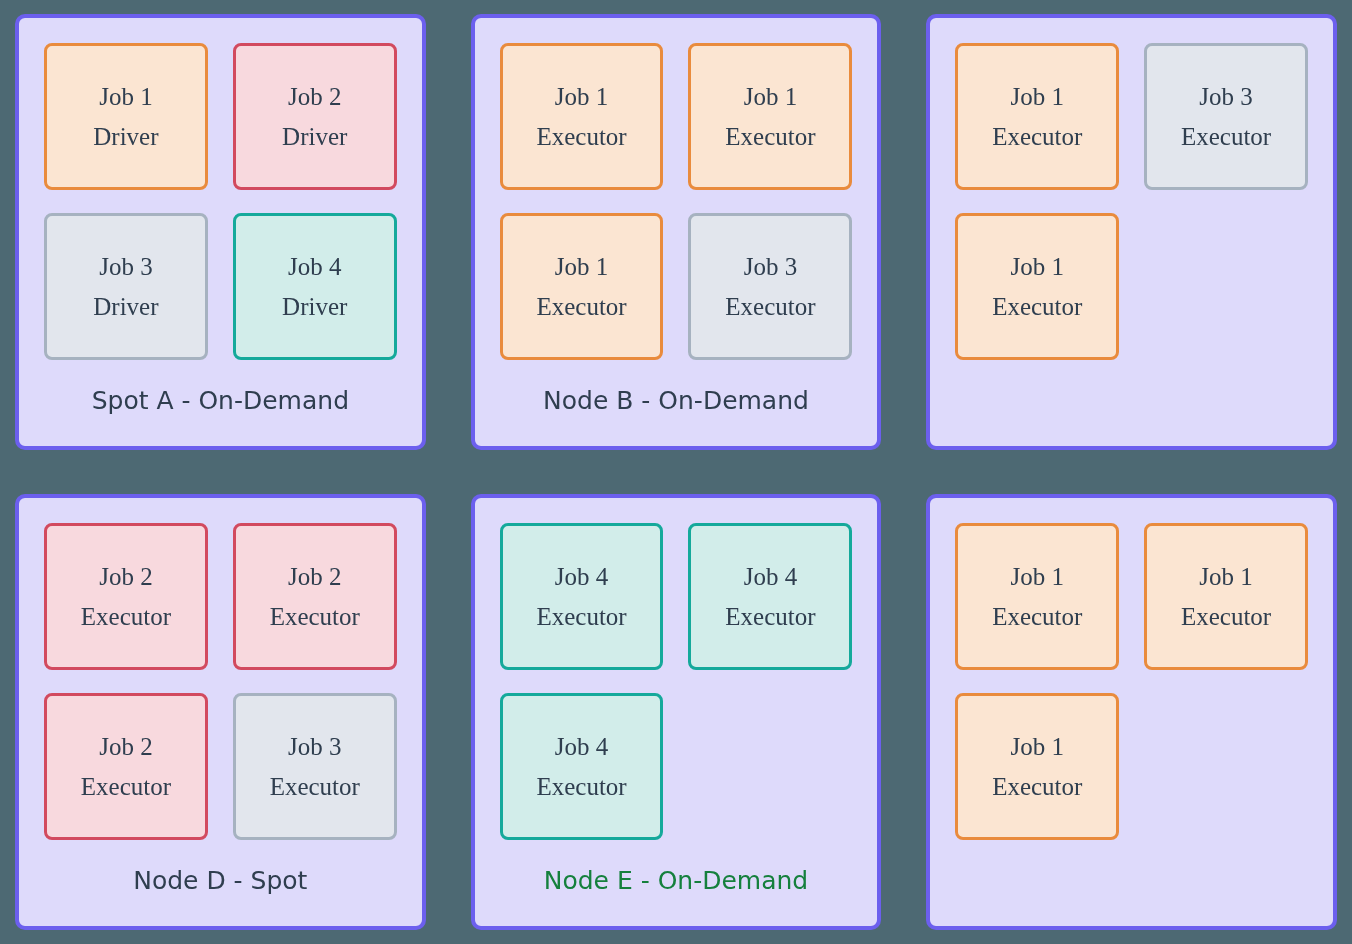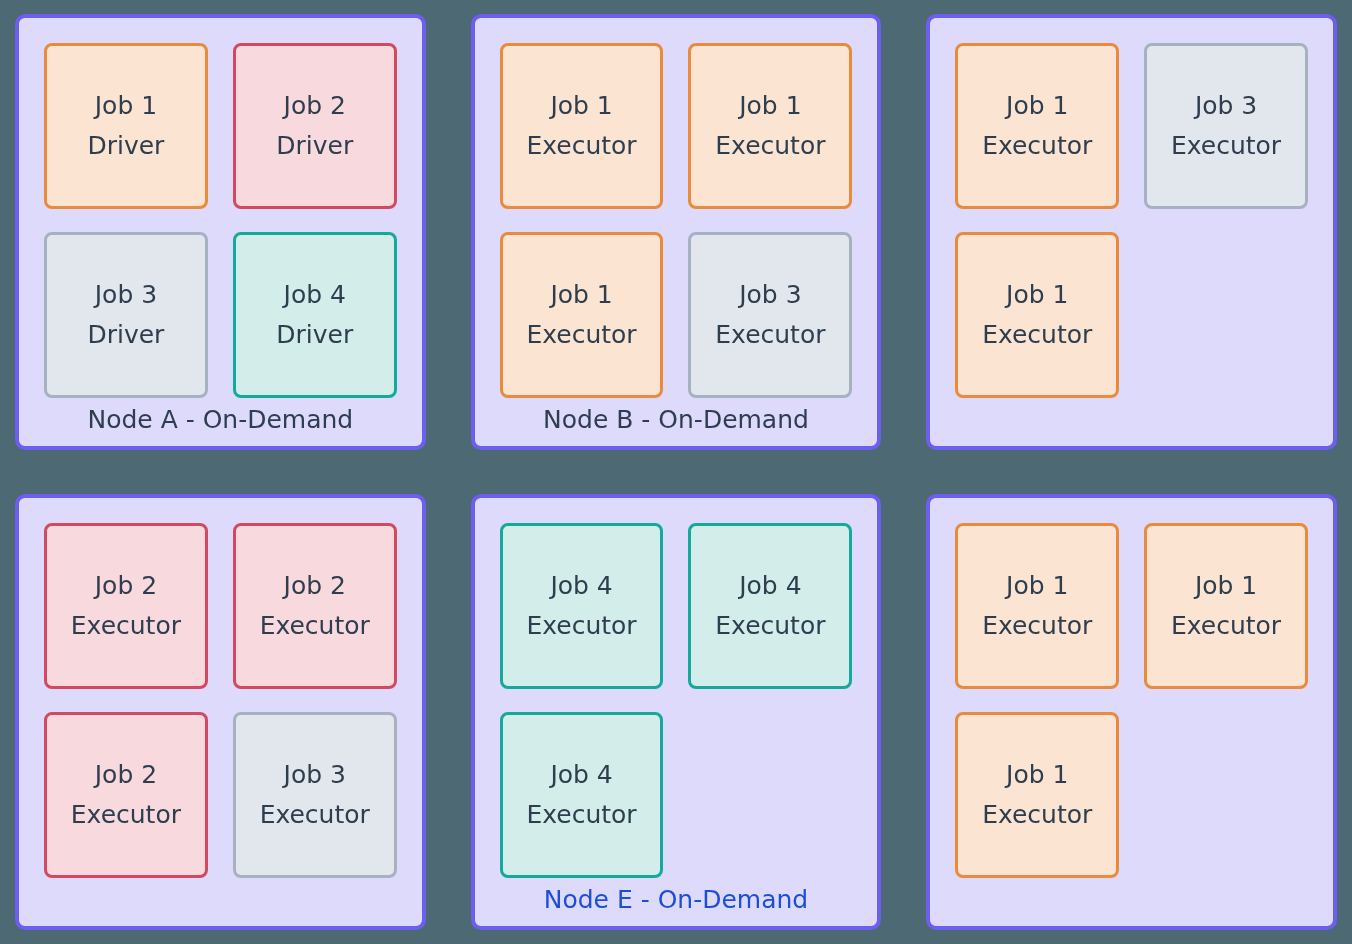--- a/index.html
+++ b/index.html
@@ -26,31 +26,32 @@
     flex-direction: column;
     padding: 25px 25px 0 25px;
   }
   .jobs {
     display: grid;
     grid-template-columns: 1fr 1fr;
     column-gap: 25px;
     row-gap: 23px;
   }
   .job {
-    height: 166px;
+    height: 147px;
     border: 3px solid;
     border-radius: 8px;
     display: flex;
     flex-direction: column;
     align-items: center;
     justify-content: center;
     text-align: center;
     font-size: 25px;
     line-height: 40px;
     color: #2f3e4f;
+    font-family: Liberation Serif, serif;
   }
   .node-label {
     flex: 1;
     display: flex;
     align-items: center;
     justify-content: center;
     font-size: 25px;
     color: #2f3e4f;
     padding-bottom: 6px;
   }
@@ -72,21 +73,21 @@
       </div>
       <div class="job" style="color: rgb(47, 62, 79); background: rgb(226, 230, 237); border-color: rgb(166, 178, 192);">
         <div>Job 3</div>
         <div>Driver</div>
       </div>
       <div class="job" style="color: rgb(47, 62, 79); background: rgb(210, 237, 234); border-color: rgb(21, 169, 155);">
         <div>Job 4</div>
         <div>Driver</div>
       </div>
     </div>
-    <div class="node-label" style="color: rgb(47, 62, 79);">Node A - On-Demand</div>
+    <div class="node-label" style="color: rgb(47, 62, 79);">Spot A - On-Demand</div>
   </div>
 
   <div class="node" style="background: rgb(222, 218, 251); border-color: rgb(108, 95, 238);">
     <div class="jobs">
       <div class="job" style="color: rgb(47, 62, 79); background: rgb(251, 229, 210); border-color: rgb(233, 139, 61);">
         <div>Job 1</div>
         <div>Executor</div>
       </div>
       <div class="job" style="color: rgb(47, 62, 79); background: rgb(251, 229, 210); border-color: rgb(233, 139, 61);">
         <div>Job 1</div>
@@ -133,38 +134,39 @@
       </div>
       <div class="job" style="color: rgb(47, 62, 79); background: rgb(248, 217, 222); border-color: rgb(210, 74, 95);">
         <div>Job 2</div>
         <div>Executor</div>
       </div>
       <div class="job" style="color: rgb(47, 62, 79); background: rgb(226, 230, 237); border-color: rgb(166, 178, 192);">
         <div>Job 3</div>
         <div>Executor</div>
       </div>
     </div>
+    <div class="node-label" style="color: rgb(47, 62, 79);">Node D - Spot</div>
   </div>
 
   <div class="node" style="background: rgb(222, 218, 251); border-color: rgb(108, 95, 238);">
     <div class="jobs">
       <div class="job" style="color: rgb(47, 62, 79); background: rgb(210, 237, 234); border-color: rgb(21, 169, 155);">
         <div>Job 4</div>
         <div>Executor</div>
       </div>
       <div class="job" style="color: rgb(47, 62, 79); background: rgb(210, 237, 234); border-color: rgb(21, 169, 155);">
         <div>Job 4</div>
         <div>Executor</div>
       </div>
       <div class="job" style="color: rgb(47, 62, 79); background: rgb(210, 237, 234); border-color: rgb(21, 169, 155);">
         <div>Job 4</div>
         <div>Executor</div>
       </div>
     </div>
-    <div class="node-label" style="color: #1d4ed8;">Node E - On-Demand</div>
+    <div class="node-label" style="color: #15803d;">Node E - On-Demand</div>
   </div>
 
   <div class="node" style="background: rgb(222, 218, 251); border-color: rgb(108, 95, 238);">
     <div class="jobs">
       <div class="job" style="color: rgb(47, 62, 79); background: rgb(251, 229, 210); border-color: rgb(233, 139, 61);">
         <div>Job 1</div>
         <div>Executor</div>
       </div>
       <div class="job" style="color: rgb(47, 62, 79); background: rgb(251, 229, 210); border-color: rgb(233, 139, 61);">
         <div>Job 1</div>

